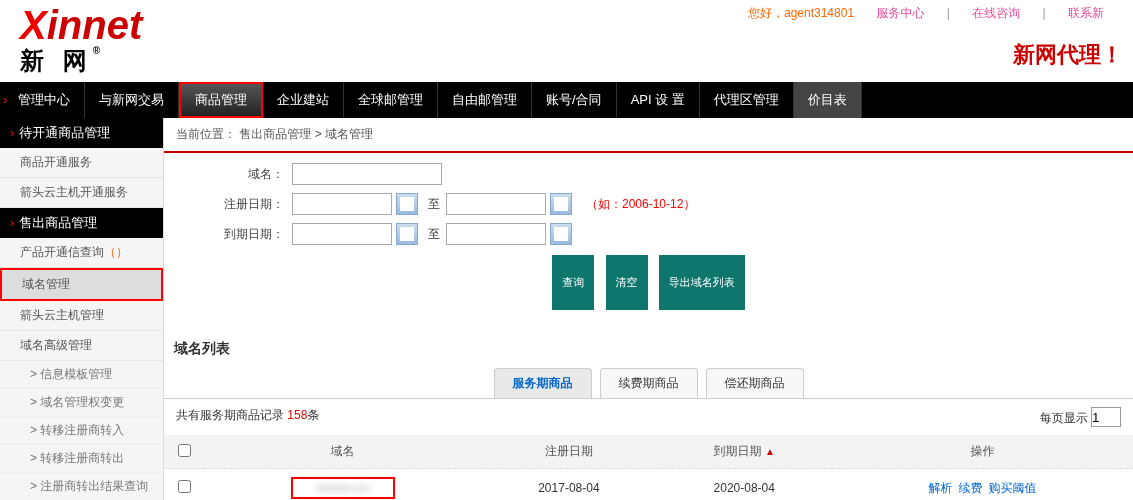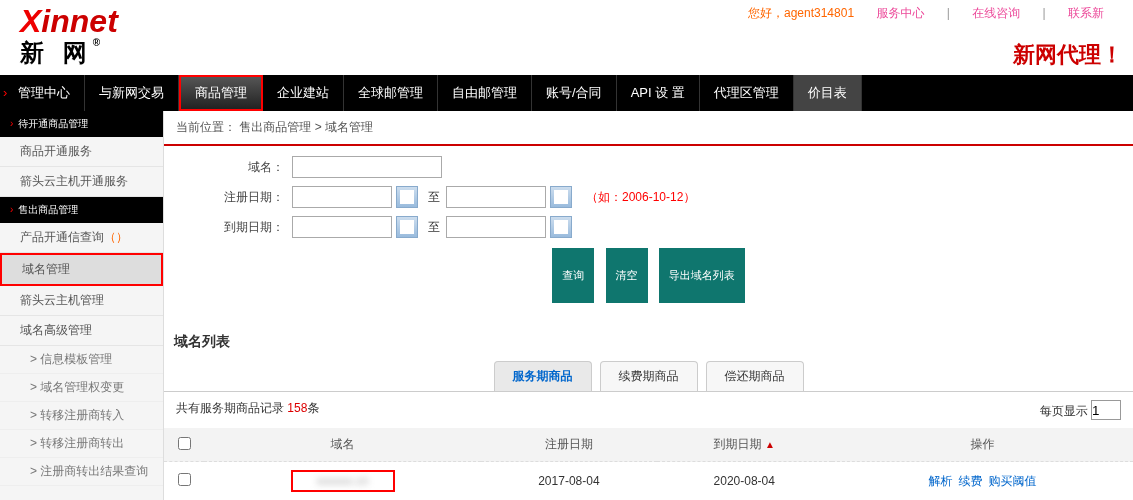--- a/index.html
+++ b/index.html
@@ -1,42 +1,42 @@
 <!DOCTYPE html>
 <html><head>
 <meta charset="utf-8">
 <style>
 * { margin: 0; padding: 0; box-sizing: border-box; }
 body { font-family: "Microsoft YaHei", Arial, sans-serif; font-size: 12px; color: #333; background: #fff; width: 1133px; overflow: hidden; }
 
 
 .top-bar { display: flex; justify-content: space-between; align-items: flex-start; padding: 5px 10px 0 20px; }
 .logo { display: flex; flex-direction: column; align-items: flex-start; }
-.logo-main { font-size: 32px; font-weight: bold; font-style: italic; color: #c00; line-height: 1; }
+.logo-main { font-size: 40px; font-weight: bold; font-style: italic; color: #c00; line-height: 1; }
 .logo-main .X { color: #e00; }
 .logo-sub { font-size: 24px; font-weight: bold; color: #000; letter-spacing: 6px; }
 .logo-r { font-size: 10px; vertical-align: top; }
 .top-links { font-size: 12px; color: #999; }
 .top-links .hello { color: #f60; }
 .top-links a { color: #ec4899; text-decoration: none; margin: 0 19px; }
 .top-sec { display:flex; flex-direction:column; align-items:flex-end; gap:18px;}
 .brand-right { color: #c00; font-size: 22px; font-weight: bold; }
 
 
 .nav { background: #000; display: flex; align-items: center; height: 36px; margin-top: 5px; }
 .nav-item { color: #fff; padding: 0 14px; line-height: 36px; font-size: 13px; border-right: 1px solid #333; cursor: pointer; position: relative; }
 .nav-item.first::before { content: "›"; position: absolute; left: 3px; color: #f00; }
 .nav-item.first { padding-left: 18px; }
 .nav-item.hl { border: 2px solid #f00; line-height: 32px; background: linear-gradient(#555, #222); }
 .nav-item.price { background: #444; }
 
 
 .main { display: flex; }
 .sidebar { width: 164px; background: #f5f5f5; border-right: 1px solid #ddd; }
-.side-header { background: #000; color: #fff; padding: 6px 10px; font-size: 10px; position: relative; }
+.side-header { background: #000; color: #fff; padding: 6px 10px; font-size: 13px; position: relative; }
 .side-header::before { content:"›"; color:#f00; margin-right:5px; }
 .side-item { padding: 6px 10px 6px 20px; border-bottom: 1px solid #e5e5e5; color: #555; cursor: pointer; }
 .side-item.hl { border: 2px solid #f00; background: #ddd; }
 .side-item .paren { color: #f60; }
 .side-sub { padding: 5px 10px 5px 30px; color: #777; cursor: pointer; border-bottom: 1px solid #eee; }
 
 .content { flex: 1; padding: 0; min-width: 0; }
 .breadcrumb { padding: 8px 12px; color: #555; border-bottom: 2px solid #c00; }
 .panel-title { background: #333; color: #fff; padding: 5px 10px; font-size: 13px; margin: 5px; }
 .panel-title::before { content: ""; display:inline-block; width:3px; height:14px; background:#f00; margin-right:6px; vertical-align:-2px; }

